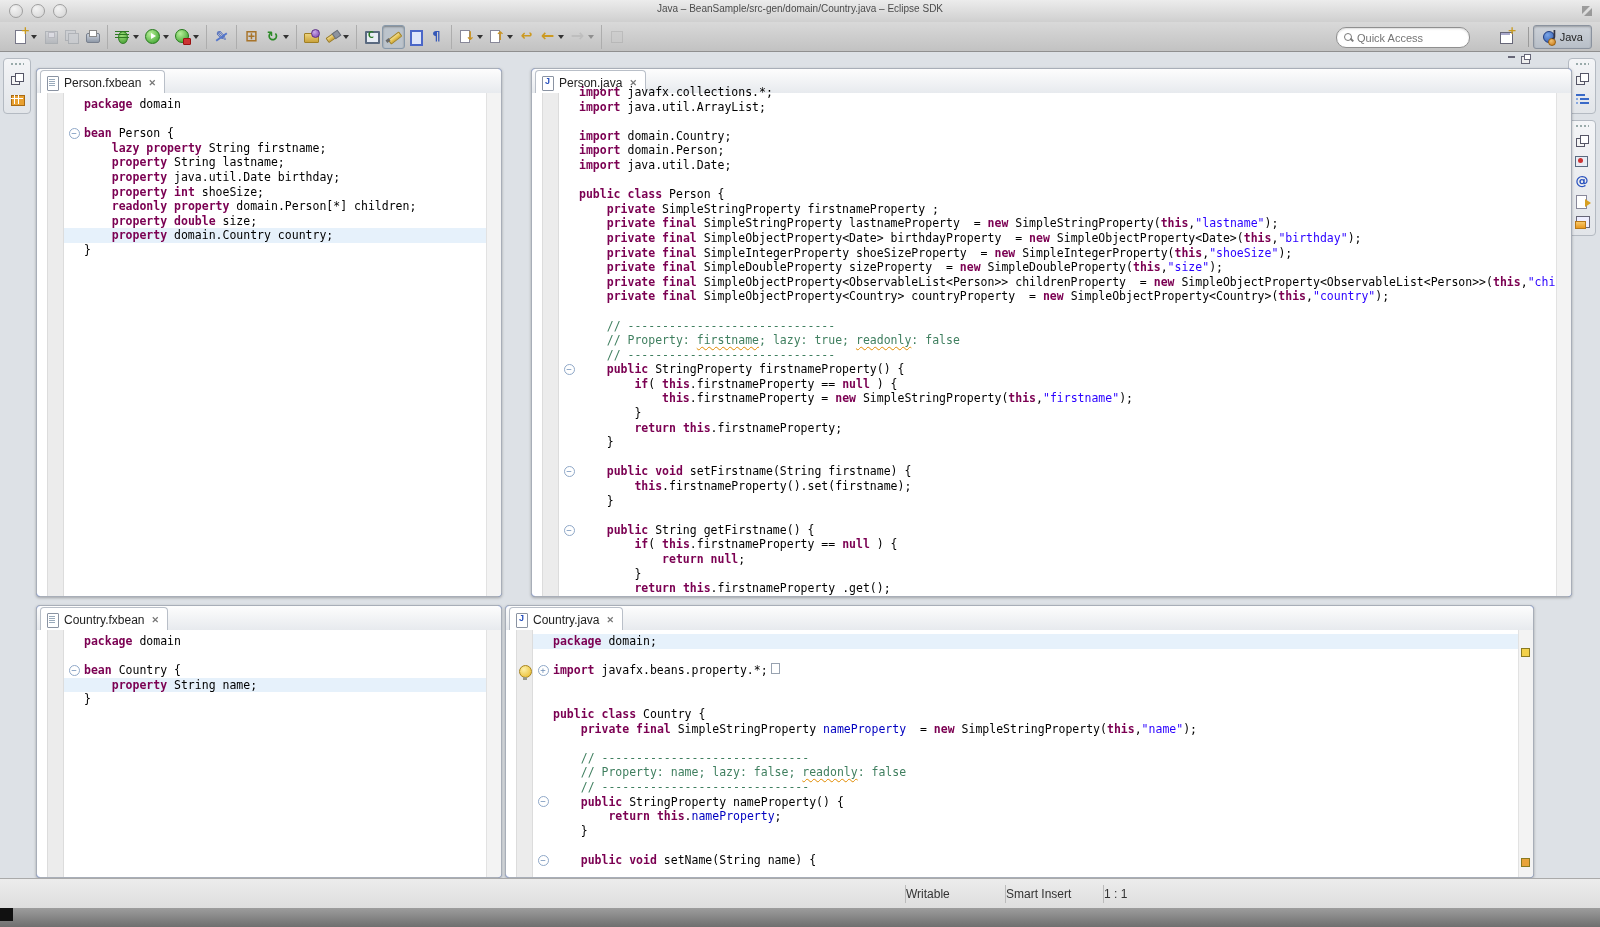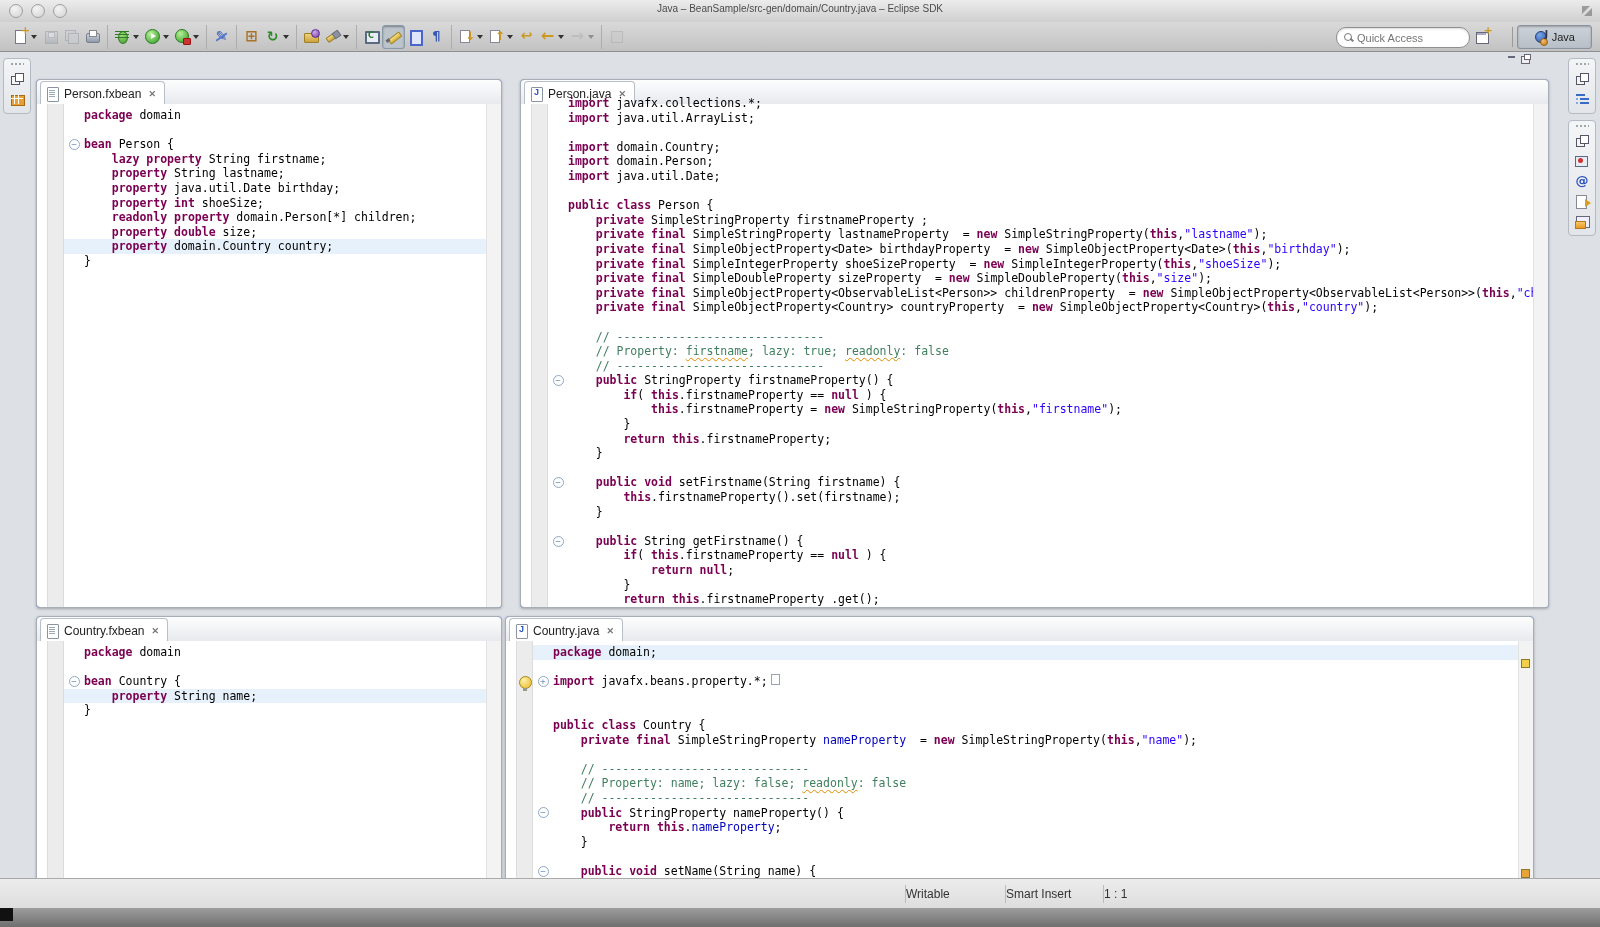--- a/index.html
+++ b/index.html
@@ -75,21 +75,21 @@
 
   
   .qa-box{position:absolute;right:130px;top:27px;width:120px;height:19px;background:#fff;
     border:1px solid #8f8f8f;border-radius:10px;display:flex;align-items:center;padding:0 6px;box-shadow:inset 0 1px 2px rgba(0,0,0,.15);}
   .ic-magnifier{width:11px;height:11px;position:relative;flex:none;}
   .ic-magnifier:before{content:"";position:absolute;left:1px;top:1px;width:6px;height:6px;border:1.5px solid #7a7a7a;border-radius:50%;}
   .ic-magnifier:after{content:"";position:absolute;left:7px;top:7px;width:4px;height:1.5px;background:#7a7a7a;transform:rotate(45deg);}
   .qa-box input{border:none;outline:none;width:100%;font-size:11px;color:#444;background:transparent;padding-left:3px;font-family:"Liberation Sans",sans-serif;}
   .persp{position:absolute;right:8px;top:25px;height:24px;display:flex;align-items:center;gap:4px;}
   .persp .sep{width:1px;height:20px;background:#9a9a9a;}
-  .persp-btn{display:flex;align-items:center;gap:1px;height:22px;padding:0 16px;border-radius:3px;}
+  .persp-btn{display:flex;align-items:center;gap:1px;height:22px;padding:0 8px;border-radius:3px;}
   .persp-btn.active{background:linear-gradient(#cdd2d9,#b8bfc8);border:1px solid #8a929e;box-shadow:inset 0 1px 2px rgba(0,0,0,.25);}
   .persp-label{font-size:11px;color:#222;}
   .ic-open-persp:before{content:"";position:absolute;left:1px;top:3px;width:11px;height:10px;background:#fff;border:1px solid #667;}
   .ic-open-persp i{position:absolute;left:2px;top:4px;width:9px;height:2px;background:#aac;}
   .ic-open-persp:after{content:"+";position:absolute;right:-1px;top:-5px;color:#c99a1e;font-weight:bold;font-size:11px;}
   .ic-java-persp:before{content:"";position:absolute;left:1px;top:2px;width:10px;height:10px;border-radius:50%;background:radial-gradient(circle at 35% 30%,#7aa6e8,#2a52a8);border:1px solid #1e3c80;}
   .ic-java-persp:after{content:"J";position:absolute;left:11px;top:0px;font-size:9px;font-weight:bold;color:#334;}
   .ic-java-persp i{position:absolute;left:6px;top:9px;width:6px;height:6px;border-radius:50%;background:radial-gradient(circle at 35% 30%,#f0c070,#c87818);border:1px solid #996010;}
 
   
@@ -116,21 +116,21 @@
   
   .area-ctrl{position:absolute;top:55px;right:70px;display:flex;gap:5px;}
   .ic-min{width:9px;height:9px;position:relative;}
   .ic-min:before{content:"";position:absolute;left:1px;top:1px;width:7px;height:2px;background:#667;}
   .ic-max{width:9px;height:9px;position:relative;}
   .ic-max:before{content:"";position:absolute;left:0;top:1px;width:7px;height:6px;border:1px solid #667;background:#eee;}
   .ic-max:after{content:"";position:absolute;left:3px;top:-1px;width:5px;height:4px;border:1px solid #667;background:#fff;}
 
   
   .pane{position:absolute;background:#1d4ed8;border:1px solid #a8aeb8;border-radius:4px;
-    box-shadow:0 1px 3px rgba(0,0,0,.28);overflow:hidden;margin-top:11px;}
+    box-shadow:0 1px 3px rgba(0,0,0,.28);overflow:hidden;}
   .tabbar{position:absolute;left:0;top:0;right:0;height:24px;
     background:linear-gradient(#fdfdfd,#e7eaee);border-bottom:1px solid #cdd2d8;}
   .tab{position:absolute;left:3px;top:1px;height:23px;background:#fff;
     border:1px solid #b9bfc8;border-bottom:none;border-radius:4px 4px 0 0;
     display:flex;align-items:center;padding:0 8px 0 6px;gap:5px;}
   .tablabel{font-size:12px;color:#222;}
   .tabclose{font-size:9px;color:#777;font-weight:bold;padding-left:2px;}
   .ic-file{width:12px;height:14px;position:relative;flex:none;}
   .ic-file:before{content:"";position:absolute;left:0;top:0;width:10px;height:13px;background:#fff;border:1px solid #8a93a2;border-radius:1px;}
   .ic-file.plain:after{content:"";position:absolute;left:2px;top:3px;width:6px;height:1px;background:#9ab;box-shadow:0 2px 0 #9ab,0 4px 0 #9ab,0 6px 0 #9ab;}
@@ -387,21 +387,21 @@
           <div class="cl"><span class="foldslot"></span><span class="txt"><span class="sp">    </span><span class="sk">property</span><span class="sp"> </span><span class="sk">int</span><span class="sp"> shoeSize;</span></span></div>
           <div class="cl"><span class="foldslot"></span><span class="txt"><span class="sp">    </span><span class="sk">readonly</span><span class="sp"> </span><span class="sk">property</span><span class="sp"> domain.Person[*] children;</span></span></div>
           <div class="cl"><span class="foldslot"></span><span class="txt"><span class="sp">    </span><span class="sk">property</span><span class="sp"> </span><span class="sk">double</span><span class="sp"> size;</span></span></div>
           <div class="cl hl"><span class="foldslot"></span><span class="txt"><span class="sp">    </span><span class="sk">property</span><span class="sp"> domain.Country country;</span></span></div>
           <div class="cl"><span class="foldslot"></span><span class="txt"><span class="sp">}</span></span></div>
         </div>
       <div class="vscroll"></div>
     </div>
   </div>
 
-  <div class="pane" id="ed-person-java" style="left:520px;top:68px;width:1027px;height:527px;">
+  <div class="pane" id="ed-person-java" style="left:531px;top:68px;width:1027px;height:527px;padding-left:12px;">
     <div class="tabbar">
       <div class="tab">
         <span class="ic-file java"></span>
         <span class="tablabel">Person.java</span>
         <span class="tabclose">✕</span>
       </div>
     </div>
     <div class="body">
       <div class="ruler"></div>
       <div class="code-lines">

